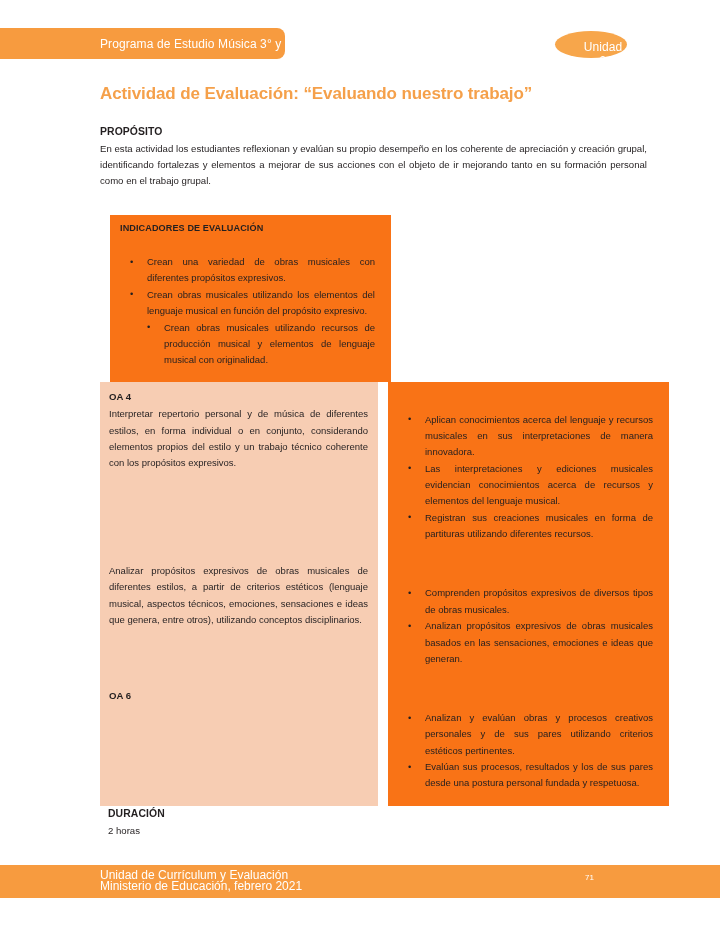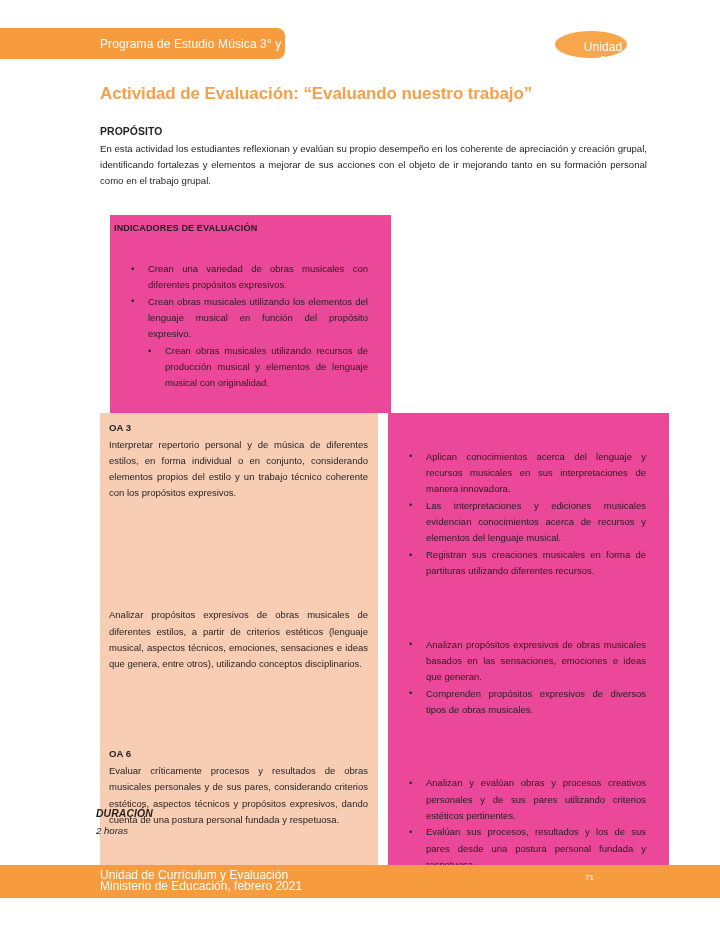--- a/index.html
+++ b/index.html
@@ -104,22 +104,22 @@
     padding: 7px 10px 8px 9px;
   }
   .col-gap {
     width: 10px;
     flex: 0 0 10px;
     background: #ffffff;
   }
   .col-right {
     width: 281px;
     flex: 0 0 281px;
-    background: #ec4899;
-    padding: 7px 10px 8px 4px;
+    background: #f97316;
+    padding: 7px 10px 8px 10px;
   }
 
   .th {
     font-size: 9.1px;
     font-weight: bold;
     color: #231f20;
     letter-spacing: 0.1px;
     line-height: 14px;
   }
   .row-head { height: 26px; padding-top: 6px; padding-bottom: 0; }
@@ -133,21 +133,21 @@
   }
   .oa-text {
     font-size: 9.5px;
     color: #231f20;
     line-height: 16.2px;
     text-align: justify;
   }
 
   ul.ind-list {
     list-style: none;
-    margin: 13px;
+    margin: 6px;
     padding: 0;
   }
   ul.ind-list li {
     position: relative;
     font-size: 9.5px;
     color: #231f20;
     line-height: 16.2px;
     text-align: justify;
     padding-left: 21px;
     margin-bottom: 0.5px;
@@ -164,24 +164,23 @@
     padding-left: 38px;
   }
   ul.ind-list li.indented::before {
     left: 21px;
   }
   .spacer-line { height: 16.2px; }
 
   
   .duracion-block {
     position: absolute;
-    left: 96px;
+    left: 108px;
     top: 808px;
     width: 400px;
-    font-style: italic;
   }
   .duracion-value {
     font-size: 9.6px;
     color: #231f20;
     line-height: 16px;
   }
 
   
   .footer-band {
     position: absolute;
@@ -237,21 +236,21 @@
       <ul class="ind-list">
         <li>Crean una variedad de obras musicales con diferentes propósitos expresivos.</li>
         <li>Crean obras musicales utilizando los elementos del lenguaje musical en función del propósito expresivo.</li>
         <li class="indented">Crean obras musicales utilizando recursos de producción musical y elementos de lenguaje musical con originalidad.</li>
       </ul>
     </div>
   </div>
 
   <div class="oa-row">
     <div class="col-left">
-      <div class="oa-code">OA 3</div>
+      <div class="oa-code">OA 4</div>
       <div class="oa-text">Interpretar repertorio personal y de música de diferentes estilos, en forma individual o en conjunto, considerando elementos propios del estilo y un trabajo técnico coherente con los propósitos expresivos.</div>
     </div>
     <div class="col-gap"></div>
     <div class="col-right">
       <div class="spacer-line"></div>
       <ul class="ind-list">
         <li>Aplican conocimientos acerca del lenguaje y recursos musicales en sus interpretaciones de manera innovadora.</li>
         <li>Las interpretaciones y ediciones musicales evidencian conocimientos acerca de recursos y elementos del lenguaje musical.</li>
         <li>Registran sus creaciones musicales en forma de partituras utilizando diferentes recursos.</li>
       </ul>
@@ -259,30 +258,29 @@
   </div>
 
   <div class="oa-row">
     <div class="col-left">
       <div class="oa-text">Analizar propósitos expresivos de obras musicales de diferentes estilos, a partir de criterios estéticos (lenguaje musical, aspectos técnicos, emociones, sensaciones e ideas que genera, entre otros), utilizando conceptos disciplinarios.</div>
     </div>
     <div class="col-gap"></div>
     <div class="col-right">
       <div class="spacer-line"></div>
       <ul class="ind-list">
+        <li>Comprenden propósitos expresivos de diversos tipos de obras musicales.</li>
         <li>Analizan propósitos expresivos de obras musicales basados en las sensaciones, emociones e ideas que generan.</li>
-        <li>Comprenden propósitos expresivos de diversos tipos de obras musicales.</li>
       </ul>
     </div>
   </div>
 
   <div class="oa-row">
     <div class="col-left">
       <div class="oa-code">OA 6</div>
-      <div class="oa-text">Evaluar críticamente procesos y resultados de obras musicales personales y de sus pares, considerando criterios estéticos, aspectos técnicos y propósitos expresivos, dando cuenta de una postura personal fundada y respetuosa.</div>
     </div>
     <div class="col-gap"></div>
     <div class="col-right">
       <div class="spacer-line"></div>
       <ul class="ind-list">
         <li>Analizan y evalúan obras y procesos creativos personales y de sus pares utilizando criterios estéticos pertinentes.</li>
         <li>Evalúan sus procesos, resultados y los de sus pares desde una postura personal fundada y respetuosa.</li>
       </ul>
     </div>
   </div>

